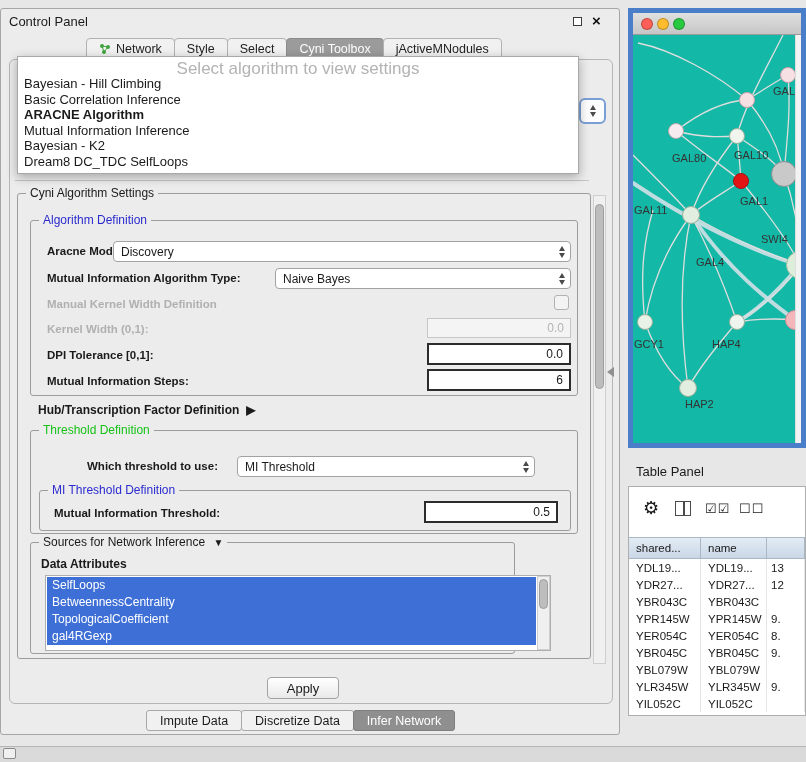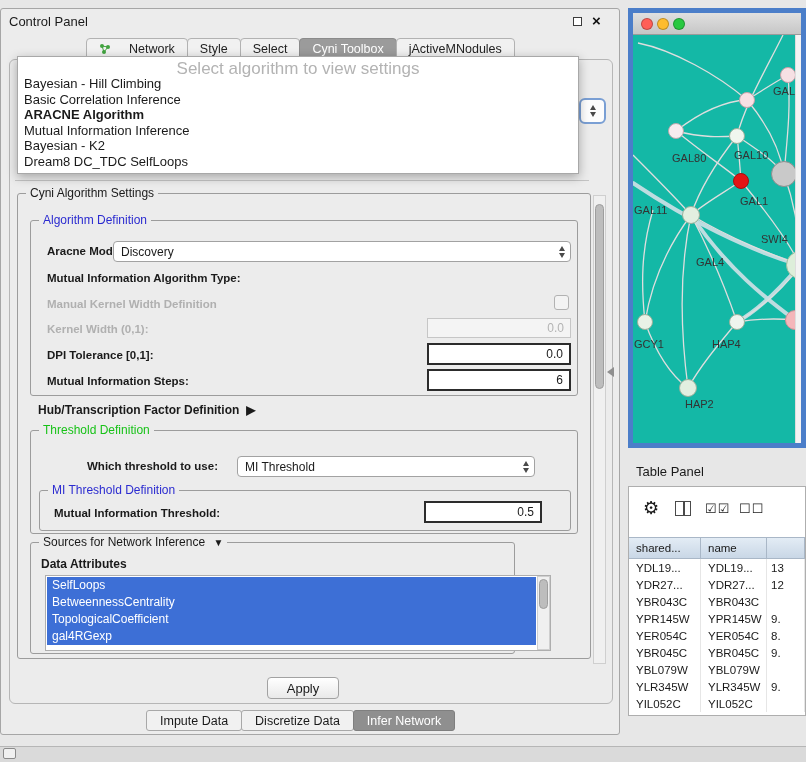--- a/index.html
+++ b/index.html
@@ -7,21 +7,21 @@
 body{font-family:"Liberation Sans",sans-serif;background:#e7e7e7;position:relative;overflow:hidden;color:#1a1a1a}
 .abs{position:absolute}
 .lbl{font-size:11.5px}
 .b{font-weight:bold}
 .grayed{color:#b0b0b0}
 .cpwin{background:#ececec;border:1px solid #a6a6a6;border-radius:3px}
 .cp-title{font-size:13px}
 .closex{font-size:15px;font-weight:bold;color:#111;line-height:14px}
 .floatbox{width:9px;height:9px;border:1.5px solid #3c3c3c;background:#fff}
 .tabbar{display:flex}
-.tab{display:flex;align-items:center;gap:18px;padding:0 12px;height:22px;font-size:12.5px;background:#f1f1f1;border:1px solid #b2b2b2;margin-left:-1px;border-radius:4px 4px 0 0;color:#222;white-space:nowrap}
+.tab{display:flex;align-items:center;gap:5px;padding:0 12px;height:22px;font-size:12.5px;background:#f1f1f1;border:1px solid #b2b2b2;margin-left:-1px;border-radius:4px 4px 0 0;color:#222;white-space:nowrap}
 .tab.sel{background:#9b9b9b;border-color:#8b8b8b;color:#fff}
 .tabpanel{border:1px solid #b6b6b6;border-radius:6px}
 .dd{background:#fff;border:1px solid #a8a8a8;box-shadow:0 3px 10px rgba(0,0,0,.3);z-index:60;padding-top:2px}
 .dd-ph{text-align:center;color:#b3b3b3;font-size:17px;height:17px}
 .dd-it{font-size:13px;height:15.5px;line-height:15.5px;padding-left:6px;white-space:nowrap}
 .fs{border:1px solid #9c9c9c;border-radius:3px}
 .leg{position:absolute;top:-8px;left:8px;background:#ececec;padding:0 4px;font-size:12px;line-height:15px;white-space:nowrap}
 .leg.blue{color:#2b2bd0}
 .leg.green{color:#17c217}
 .combo{display:flex;align-items:center;background:#fff;border:1px solid #a2a2a2;border-radius:4px;font-size:12px;padding-left:7px}
@@ -115,20 +115,27 @@
       <div class="abs lbl b" style="left:16px;top:24px">Aracne Mode:</div>
       <div class="abs combo" style="left:82px;top:20px;width:458px;height:21px">
         <span>Discovery</span>
         <span class="arr">
             <i class="tri-u"></i>
             <i class="tri-d"></i>
           </span>
       </div>
 
       <div class="abs lbl b" style="left:16px;top:51px">Mutual Information Algorithm Type:</div>
+      <div class="abs combo" style="left:244px;top:47px;width:296px;height:21px">
+        <span>Naive Bayes</span>
+        <span class="arr">
+            <i class="tri-u"></i>
+            <i class="tri-d"></i>
+          </span>
+      </div>
 
       <div class="abs lbl b grayed" style="left:16px;top:77px">Manual Kernel Width Definition</div>
       <div class="abs cbx" style="left:523px;top:74px"></div>
 
       <div class="abs lbl b grayed" style="left:16px;top:102px">Kernel Width (0,1):</div>
       <div class="abs inp dis" style="left:396px;top:97px;width:144px;height:20px">0.0</div>
 
       <div class="abs lbl b" style="left:16px;top:128px">DPI Tolerance [0,1]:</div>
       <div class="abs inp strong" style="left:396px;top:122px;width:144px;height:22px">0.0</div>
 
@@ -149,21 +156,21 @@
         <span>MI Threshold</span>
         <span class="arr">
             <i class="tri-u"></i>
             <i class="tri-d"></i>
           </span>
       </div>
 
       <div class="abs fs" style="left:8px;top:59px;width:532px;height:41px">
         <span class="leg blue">MI Threshold Definition</span>
         <div class="abs lbl b" style="left:14px;top:16px">Mutual Information Threshold:</div>
-        <div class="abs inp strong" style="left:384px;top:10px;width:118px;height:22px">0.5</div>
+        <div class="abs inp strong" style="left:384px;top:10px;width:134px;height:22px">0.5</div>
       </div>
     </div>
 
     <div class="abs fs" style="left:12px;top:348px;width:485px;height:112px">
       <span class="leg">
         <span>Sources for Network Inference</span>
         <span style="margin-left:5px;font-size:10px">▼</span>
       </span>
       <div class="abs lbl b" style="left:10px;top:14px;font-size:12px">Data Attributes</div>
 

